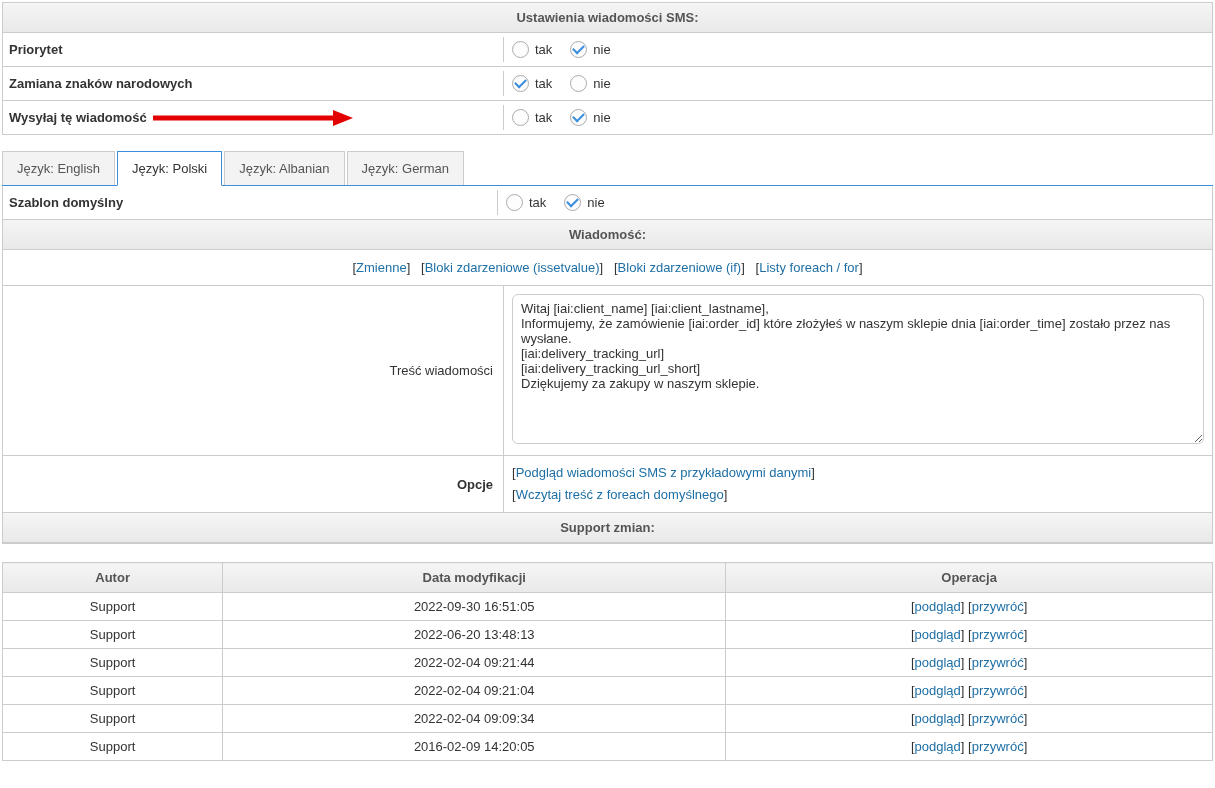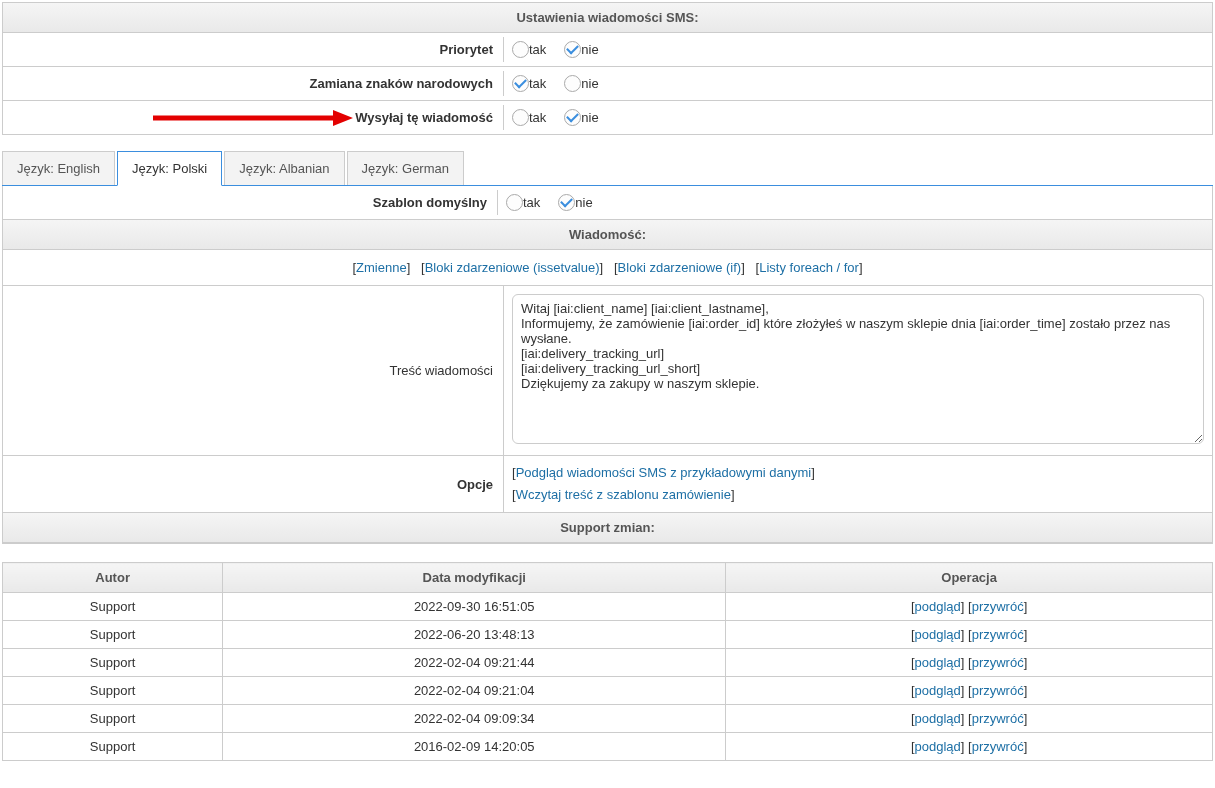--- a/index.html
+++ b/index.html
@@ -21,36 +21,35 @@
   .form-row {
     display: flex;
     border-left: 1px solid #ccc;
     border-right: 1px solid #ccc;
     border-bottom: 1px solid #ccc;
     align-items: center;
     min-height: 34px;
   }
   .form-row .label-cell {
     width: 500px;
-    text-align: right;
     padding: 6px 10px 6px 6px;
     font-weight: bold;
     color: #333;
     flex-shrink: 0;
     position: relative;
   }
   .form-row .value-cell {
     flex: 1;
     padding: 4px 8px;
     border-left: 1px solid #ccc;
     display: flex;
     align-items: center;
     gap: 18px;
   }
-  .radio-opt { display: inline-flex; align-items: center; gap: 0; }
+  .radio-opt { display: inline-flex; align-items: center; gap: 6px; }
   .radio {
     width: 17px; height: 17px;
     border: 1px solid #aaa;
     border-radius: 50%;
     display: inline-flex;
     align-items: center;
     justify-content: center;
     background: #fdfdfd;
   }
   .radio.checked::after {
@@ -284,21 +283,21 @@
 [iai:delivery_tracking_url_short]
 Dziękujemy za zakupy w naszym sklepie.</textarea>
     </div>
   </div>
 
 
   <div class="opt-row">
     <div class="label-cell">Opcje</div>
     <div class="value-cell">
       [<a class="link">Podgląd wiadomości SMS z przykładowymi danymi</a>]<br>
-      [<a class="link">Wczytaj treść z szablonu zamówienie</a>]
+      [<a class="link">Wczytaj treść z foreach domyślnego</a>]
     </div>
   </div>
 
   <div class="hist-header">Support zmian:</div>
 </div>
 
 <table class="history">
   <thead>
     <tr>
       <th>Autor</th>

